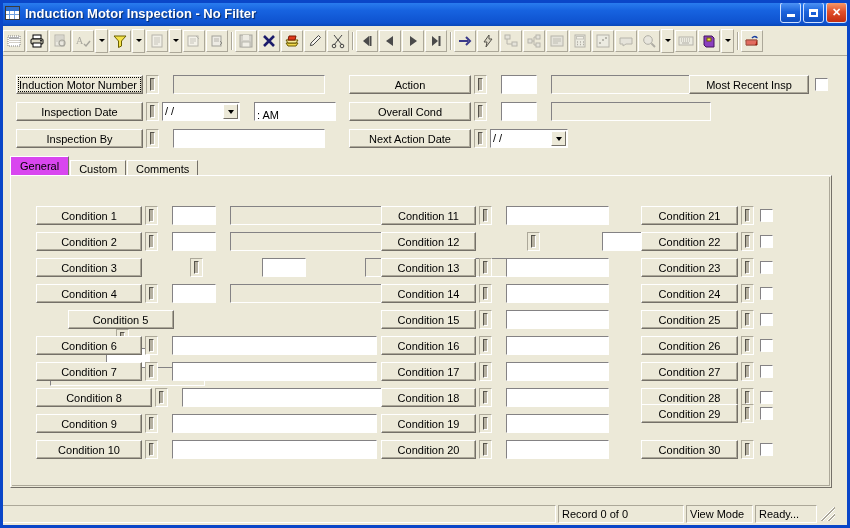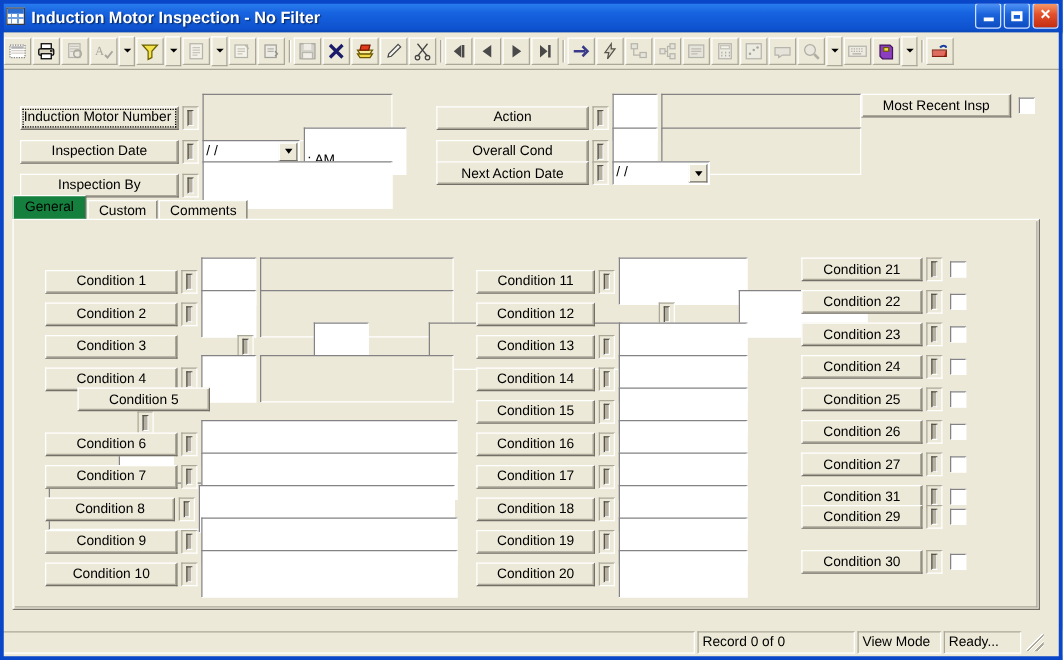--- a/index.html
+++ b/index.html
@@ -111,22 +111,22 @@
     content:"";position:absolute;left:3px;top:2px;width:5px;height:13px;
     background:#b5b0a1;
     border-left:1px solid #57544c;border-top:1px solid #57544c;
     border-right:1px solid #fff;border-bottom:1px solid #fff;
     box-sizing:border-box;
   }
   .tfield{
     height:19px;box-sizing:border-box;background:#fff;
     border-top:1px solid #848284;border-left:1px solid #848284;
     border-right:1px solid #fff;border-bottom:1px solid #fff;
-    margin-left:3px;font-size:11px;color:#000;
-    padding:18px 2px;overflow:hidden;white-space:nowrap;line-height:15px;
+    margin-left:14px;font-size:11px;color:#000;
+    padding:5px 2px;overflow:hidden;white-space:nowrap;line-height:15px;
   }
   .tfield.grey{background:#ece9d8;}
   .combo{
     height:19px;box-sizing:border-box;background:#fff;
     border-top:1px solid #848284;border-left:1px solid #848284;
     border-right:1px solid #fff;border-bottom:1px solid #fff;
     margin-left:3px;position:relative;font-size:11px;
     padding:1px 2px;line-height:15px;white-space:nowrap;overflow:hidden;
   }
   .combo .cbtn{
@@ -151,21 +151,21 @@
   .tab{
     height:17px;padding:0 8px;box-sizing:border-box;
     background:#ece9d8;
     border-top:1px solid #fff;border-left:1px solid #fff;
     border-right:1px solid #747068;
     display:flex;align-items:center;font-size:11px;color:#000;
     margin-right:1px;position:relative;top:1px;
   }
   .tab.active{
     height:19px;top:-1px;
-    background:#15803d;
+    background:#d946ef;
     border-bottom:none;z-index:3;
     padding:0 9px;
   }
   .tabbody{
     position:absolute;left:0;top:17px;width:822px;height:313px;
     background:#ece9d8;box-sizing:border-box;
     border-top:1px solid #fff;border-left:1px solid #fff;
     border-right:1px solid #747068;border-bottom:1px solid #747068;
   }
   .tabbody:after{
@@ -554,21 +554,21 @@
           <div class="lbl-btn" style="width:106px;">Condition 6</div>
           <div class="spin"></div>
           <div class="tfield" style="width:205px;"></div>
         </div>
         <div class="condrow" style="left:25px;top:186px;">
           <div class="lbl-btn" style="width:106px;">Condition 7</div>
           <div class="spin"></div>
           <div class="tfield" style="width:205px;"></div>
         </div>
         <div class="condrow" style="left:25px;top:212px;">
-          <div class="lbl-btn" style="width:104px;">Condition 8</div>
+          <div class="lbl-btn" style="width:116px;">Condition 8</div>
           <div class="spin"></div>
           <div class="tfield" style="width:205px;"></div>
         </div>
         <div class="condrow" style="left:25px;top:238px;">
           <div class="lbl-btn" style="width:106px;">Condition 9</div>
           <div class="spin"></div>
           <div class="tfield" style="width:205px;"></div>
         </div>
         <div class="condrow" style="left:25px;top:264px;">
           <div class="lbl-btn" style="width:106px;">Condition 10</div>
@@ -656,21 +656,21 @@
           <div class="lbl-btn" style="width:97px;">Condition 26</div>
           <div class="spin"></div>
           <div class="chk"></div>
         </div>
         <div class="condrow" style="left:630px;top:186px;">
           <div class="lbl-btn" style="width:97px;">Condition 27</div>
           <div class="spin"></div>
           <div class="chk"></div>
         </div>
         <div class="condrow" style="left:630px;top:212px;">
-          <div class="lbl-btn" style="width:97px;">Condition 31</div>
+          <div class="lbl-btn" style="width:97px;">Condition 28</div>
           <div class="spin"></div>
           <div class="chk"></div>
         </div>
         <div class="condrow" style="left:630px;top:228px;">
           <div class="lbl-btn" style="width:97px;">Condition 29</div>
           <div class="spin"></div>
           <div class="chk"></div>
         </div>
         <div class="condrow" style="left:630px;top:264px;">
           <div class="lbl-btn" style="width:97px;">Condition 30</div>

